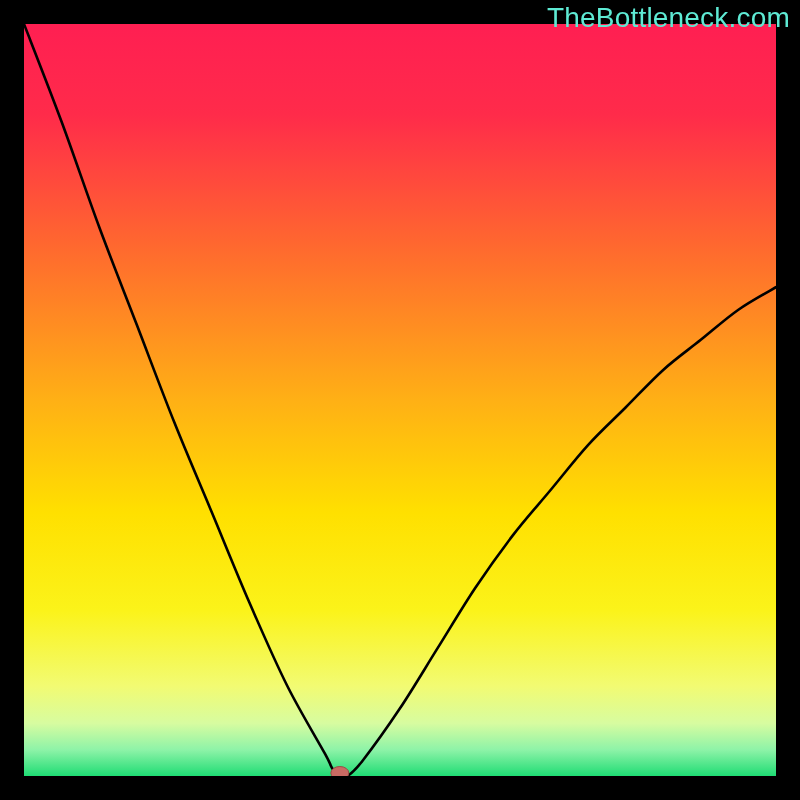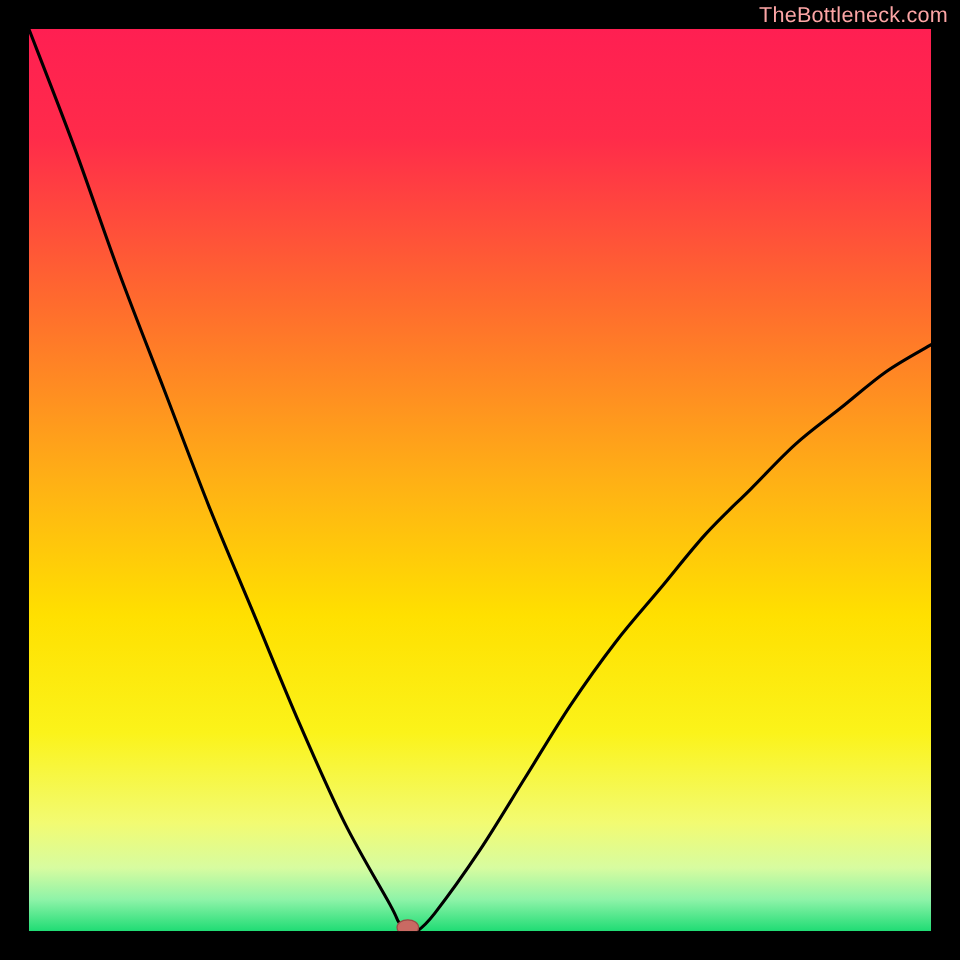--- a/index.html
+++ b/index.html
@@ -22,22 +22,22 @@
     left: 24px;
     top: 24px;
     width: 752px;
     height: 752px;
     overflow: hidden;
   }
   .watermark {
     position: absolute;
     top: 2px;
     right: 10px;
-    color: #fca5a5;
-    font-size: 18px;
+    color: #5eead4;
+    font-size: 28px;
     font-weight: 500;
     letter-spacing: 0.2px;
     user-select: none;
     margin-left: 47px;
   }
   svg {
     display: block;
   }
 </style>
 </head>

